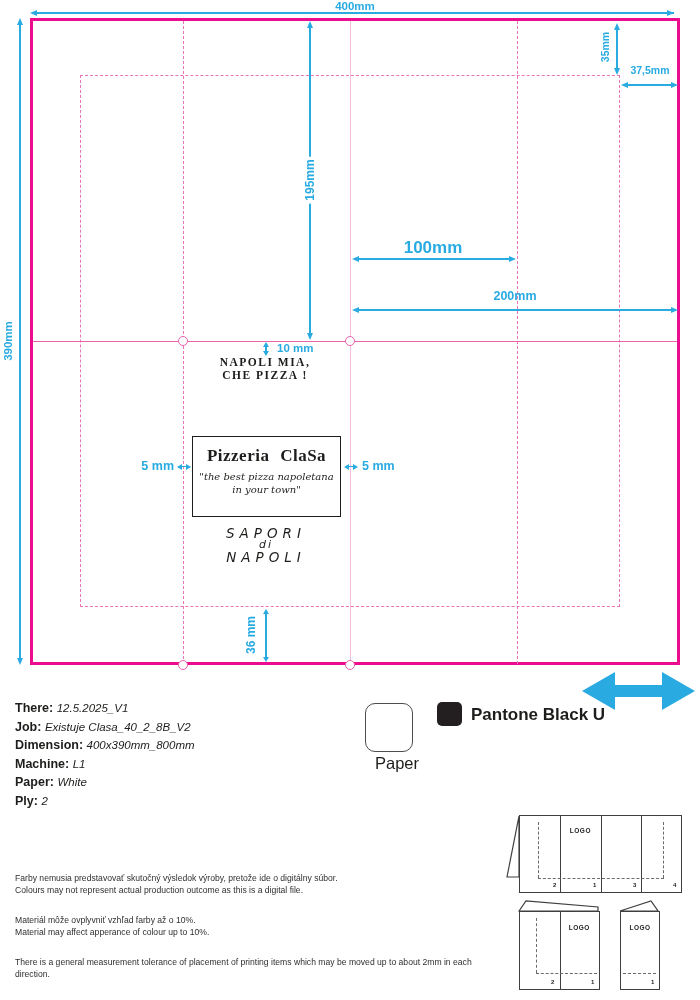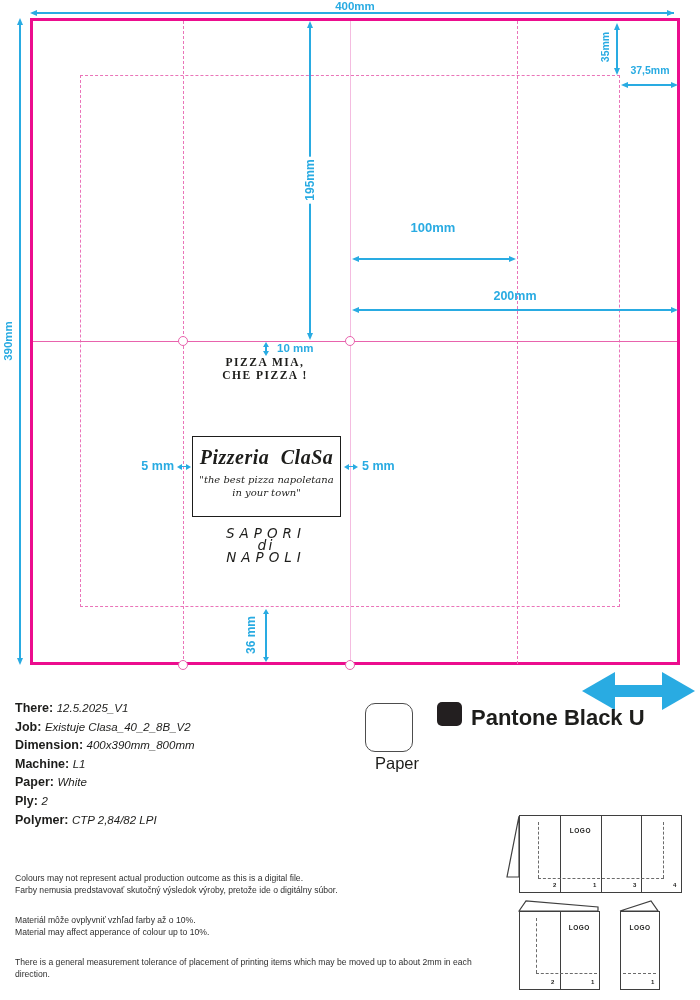--- a/index.html
+++ b/index.html
@@ -19,24 +19,24 @@
   .ahr-s{border-top:3px solid transparent;border-bottom:3px solid transparent;border-left:5.5px solid #29ABE2;}
   .ahu-s{border-left:3px solid transparent;border-right:3px solid transparent;border-bottom:5.5px solid #29ABE2;}
   .ahd-s{border-left:3px solid transparent;border-right:3px solid transparent;border-top:5.5px solid #29ABE2;}
   .rot{position:absolute;transform:translate(-50%,-50%) rotate(-90deg);white-space:nowrap;}
   
   .dashv{position:absolute;width:0;border-left:1.5px dashed #EA74B9;}
   .eyelet{position:absolute;width:8px;height:8px;border:1.3px solid #E863AD;border-radius:50%;background:#fff;}
   
   .ink{color:#1D1D1B;}
   .slogan{font-family:"Liberation Serif",serif;font-weight:bold;font-size:11.5px;line-height:12.5px;letter-spacing:1.5px;text-align:center;}
-  .logo-title{font-family:"Liberation Serif",serif;font-weight:bold;font-size:20px;word-spacing:6px;letter-spacing:.5px;font-style:italic;}
+  .logo-title{font-family:"Liberation Serif",serif;font-weight:bold;font-size:17px;word-spacing:6px;letter-spacing:.5px;}
   .logo-tag{font-family:"DejaVu Serif",serif;font-style:italic;font-size:10px;line-height:13px;}
   .hand{font-family:"DejaVu Sans",sans-serif;font-style:italic;letter-spacing:5px;font-size:13.5px;line-height:14px;}
-  .hand-sm{font-size:14px;letter-spacing:2px;line-height:10px;}
+  .hand-sm{font-size:11px;letter-spacing:2px;line-height:10px;}
   
   .spec{font-size:12.5px;line-height:13px;margin-bottom:5.6px;color:#1D1D1B;}
   .spec .v{font-style:italic;font-size:11.5px;font-weight:normal;}
   .spec .l{font-weight:bold;}
   .disc{font-size:8.6px;line-height:11.6px;color:#2F2F2F;margin-bottom:19px;}
   
   .diag{position:absolute;border:1.2px solid #3F3F3F;background:#fff;}
   .divider{position:absolute;top:0;bottom:0;width:1px;background:#3F3F3F;}
   .num{position:absolute;font-size:6px;font-weight:bold;color:#1D1D1B;}
   .dlogo{position:absolute;font-size:6.5px;font-weight:bold;letter-spacing:.5px;color:#1D1D1B;text-align:center;}
@@ -81,37 +81,37 @@
   <div class="ah ahu" style="left:613.5px;top:23px;"></div>
   <div class="shaftv" style="left:616.3px;top:29px;height:40px;"></div>
   <div class="ah ahd" style="left:613.5px;top:68px;"></div>
   <div class="rot cy" style="left:605px;top:47px;font-size:10.5px;">35mm</div>
 
   <div class="abs cy" style="left:620px;top:64px;width:60px;text-align:center;font-size:10.5px;">37,5mm</div>
   <div class="ah ahl" style="left:621px;top:81.5px;"></div>
   <div class="shafth" style="left:627px;top:84.3px;width:46px;"></div>
   <div class="ah ahr" style="left:671px;top:81.5px;"></div>
 
-  <div class="abs cy" style="left:383px;top:220px;width:100px;text-align:center;font-size:13px;">100mm</div>
+  <div class="abs cy" style="left:383px;top:238px;width:100px;text-align:center;font-size:17px;">100mm</div>
   <div class="ah ahl" style="left:352px;top:255.5px;"></div>
   <div class="shafth" style="left:358px;top:258.3px;width:152px;"></div>
   <div class="ah ahr" style="left:509px;top:255.5px;"></div>
 
   <div class="abs cy" style="left:465px;top:289px;width:100px;text-align:center;font-size:12.5px;">200mm</div>
   <div class="ah ahl" style="left:352px;top:306.5px;"></div>
   <div class="shafth" style="left:358px;top:309.3px;width:314px;"></div>
   <div class="ah ahr" style="left:671px;top:306.5px;"></div>
 
   <div class="ah ahu-s" style="left:263px;top:342px;"></div>
   <div class="shaftv" style="left:265.3px;top:347px;height:5px;"></div>
   <div class="ah ahd-s" style="left:263px;top:351px;"></div>
   <div class="abs cy" style="left:277px;top:342px;font-size:11.5px;">10 mm</div>
 
   <div class="abs slogan ink" style="left:165px;top:356px;width:200px;">
-    <div>PIZZA MIA,</div>
+    <div>NAPOLI MIA,</div>
     <div>CHE PIZZA !</div>
   </div>
 
   <div class="abs" style="left:192px;top:436px;width:147px;height:79px;border:1.5px solid #1D1D1B;text-align:center;">
     <div class="logo-title ink" style="margin-top:9px;">Pizzeria ClaSa</div>
     <div class="logo-tag ink" style="margin-top:4px;">"the best pizza napoletana</div>
     <div class="logo-tag ink">in your town"</div>
   </div>
 
   <div class="abs cy" style="left:130px;top:459px;width:44px;text-align:right;font-size:12.5px;">5 mm</div>
@@ -141,33 +141,32 @@
     <div class="abs" style="left:80px;top:0;width:0;height:0;border-top:19px solid transparent;border-bottom:19px solid transparent;border-left:33px solid #29ABE2;"></div>
   </div>
 
   <div class="abs" style="left:15px;top:702px;width:330px;">
     <div class="spec"><span class="l">There:</span> <span class="v">12.5.2025_V1</span></div>
     <div class="spec"><span class="l">Job:</span> <span class="v">Existuje Clasa_40_2_8B_V2</span></div>
     <div class="spec"><span class="l">Dimension:</span> <span class="v">400x390mm_800mm</span></div>
     <div class="spec"><span class="l">Machine:</span> <span class="v">L1</span></div>
     <div class="spec"><span class="l">Paper:</span> <span class="v">White</span></div>
     <div class="spec"><span class="l">Ply:</span> <span class="v">2</span></div>
-    <div class="spec"><span class="l">Polymer:</span> <span class="v">CTP 2,84/82 LPI</span></div>
   </div>
 
   <div class="abs" style="left:365px;top:703px;width:46px;height:47px;border:1.2px solid #4D4D4D;border-radius:10px;background:#fff;"></div>
   <div class="abs ink" style="left:362px;top:754px;width:70px;text-align:center;font-size:16.5px;">Paper</div>
 
   <div class="abs" style="left:437px;top:702px;width:25px;height:24px;background:#231F20;border-radius:5px;"></div>
-  <div class="abs ink" style="left:471px;top:705px;font-size:22px;font-weight:bold;">Pantone Black U</div>
+  <div class="abs ink" style="left:471px;top:705px;font-size:17px;font-weight:bold;">Pantone Black U</div>
 
   <div class="abs" style="left:15px;top:873px;width:480px;">
     <div class="disc">
+      <div>Farby nemusia predstavovať skutočný výsledok výroby, pretože ide o digitálny súbor.</div>
       <div>Colours may not represent actual production outcome as this is a digital file.</div>
-      <div>Farby nemusia predstavovať skutočný výsledok výroby, pretože ide o digitálny súbor.</div>
     </div>
     <div class="disc">
       <div>Materiál môže ovplyvniť vzhľad farby až o 10%.</div>
       <div>Material may affect apperance of colour up to 10%.</div>
     </div>
     <div class="disc">
       <div>There is a general measurement tolerance of placement of printing items which may be moved up to about 2mm in each direction.</div>
     </div>
   </div>
 

